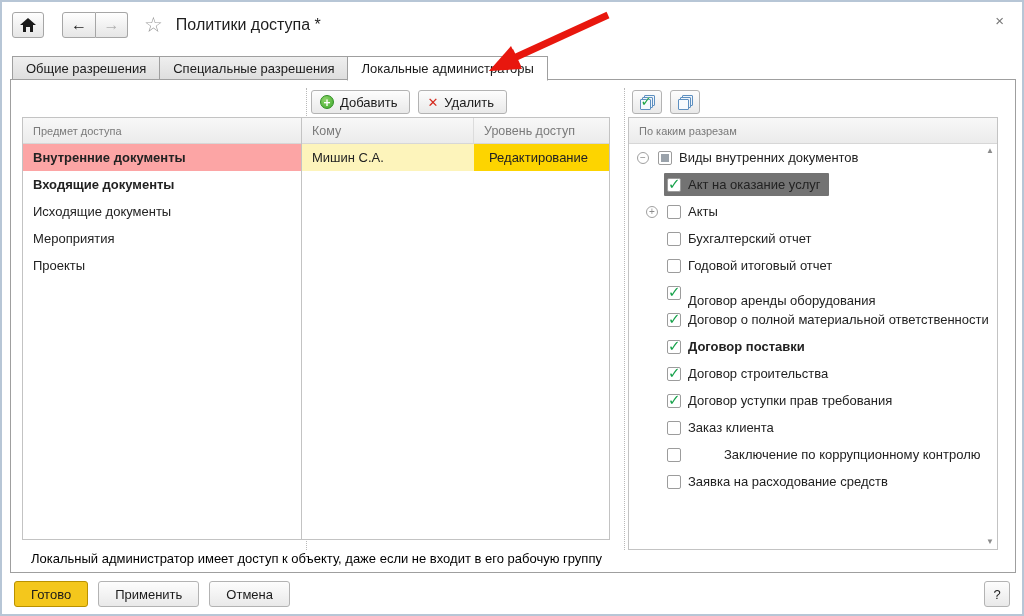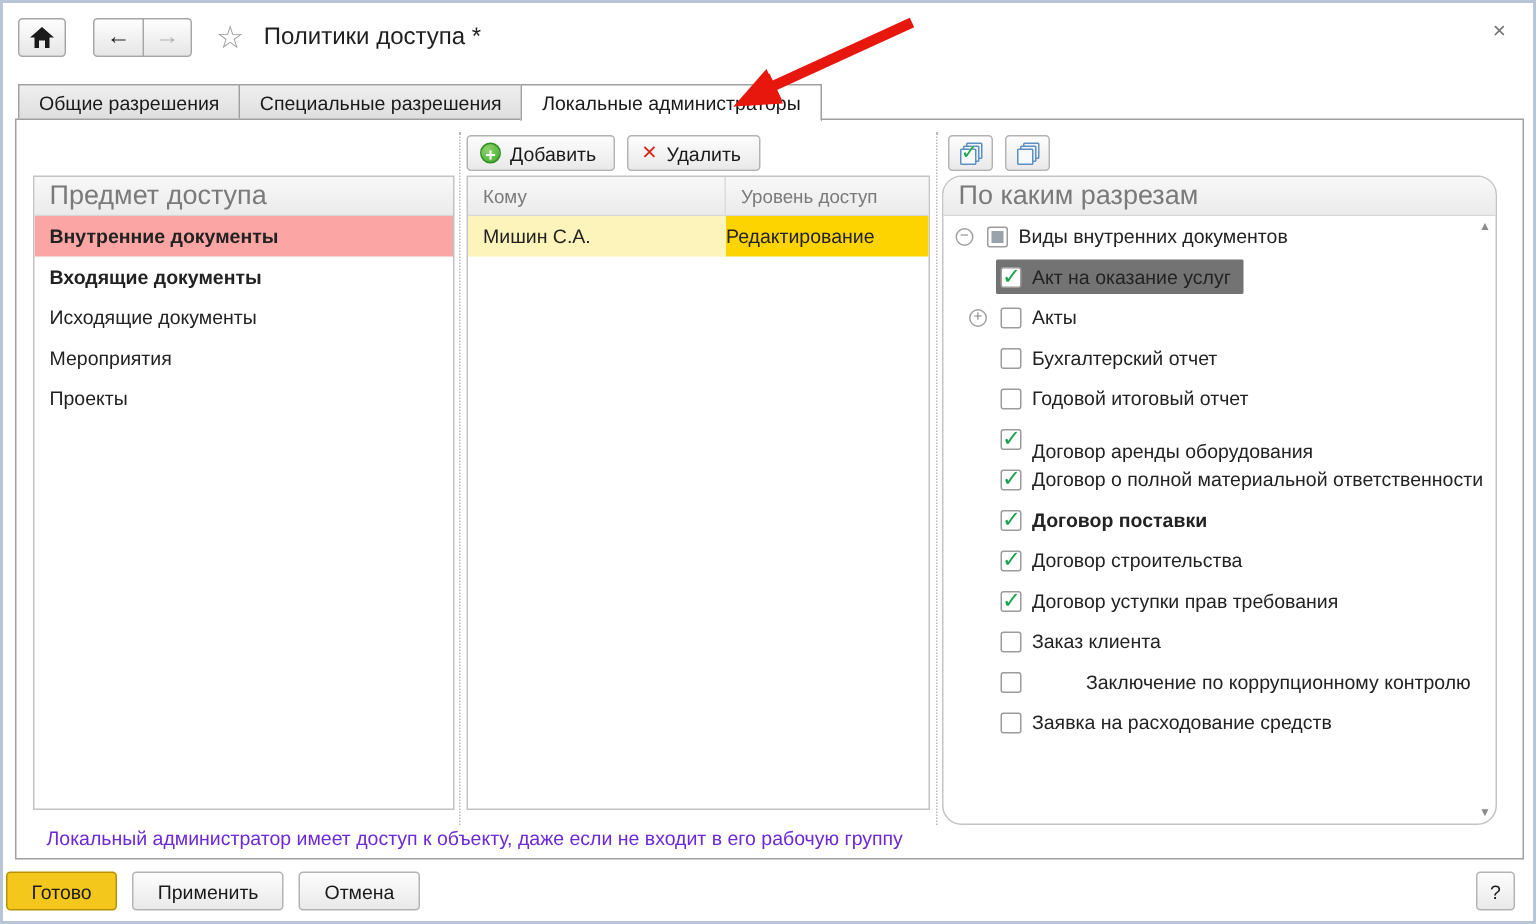--- a/index.html
+++ b/index.html
@@ -42,32 +42,32 @@
   .content-box {
     position:absolute; left:8px; top:77px; width:1006px; height:494px;
     border:1px solid #9f9f9f; background:#fff; z-index:1;
   }
   .splitter { position:absolute; top:8px; height:462px; border-left:1px dotted #b9b9b9; }
   
   .listbox { position:absolute; border:1px solid #c3c3c3; background:#fff; overflow:hidden; }
   .lhead {
     height:26px; background:linear-gradient(#f8f8f8,#ebebeb);
     border-bottom:1px solid #d7d7d7; color:#7a7a7a;
-    display:flex; align-items:center; padding-left:10px; font-size:18px;
+    display:flex; align-items:center; padding-left:10px; font-size:11px;
   }
   .lrow { height:27px; display:flex; align-items:center; padding-left:10px; cursor:pointer; }
   .lrow.b { font-weight:bold; }
   .lrow.sel { background:#fca5a5; }
   
   .mhead { display:flex; height:26px; background:linear-gradient(#f8f8f8,#ebebeb); border-bottom:1px solid #d7d7d7; color:#7a7a7a; font-size:12.5px; }
   .mh1 { width:172px; display:flex; align-items:center; padding-left:10px; border-right:1px solid #dcdcdc; }
   .mh2 { flex:1; display:flex; align-items:center; padding-left:10px; }
   .mrow { display:flex; height:27px; cursor:pointer; }
   .mc1 { width:172px; display:flex; align-items:center; padding-left:10px; background:#fdf4bb; }
-  .mc2 { flex:1; display:flex; align-items:center; padding-left:0; background:#fdd400; }
+  .mc2 { flex:1; display:flex; align-items:center; padding-left:15px; background:#fdd400; }
   
   .panel-toolbar { position:absolute; display:flex; gap:8px; }
   .pbtn {
     height:24px; padding:0 12px 0 8px; display:inline-flex; align-items:center; gap:6px;
     border:1px solid #b3b3b3; border-radius:3px;
     background:linear-gradient(#fdfdfd,#e9e9e9); cursor:pointer; font-size:13px; color:#1a1a1a;
   }
   .icon-plus {
     width:14px; height:14px; border-radius:50%;
     background:radial-gradient(circle at 35% 30%, #8fd46a, #3faa2e);
@@ -105,22 +105,22 @@
     content:""; position:absolute; left:2px; top:2px; width:8px; height:8px; background:#9aa2aa;
   }
   .hl-wrap { display:inline-flex; align-items:center; gap:7px; padding:4px 8px 4px 3px; border-radius:1px; }
   .hl-wrap.hl { background:#737373; }
   .root-row { padding-left:8px; }
   .child-row { padding-left:17px; }
   
   .vscroll { position:absolute; right:1px; top:27px; bottom:1px; width:12px; display:flex; flex-direction:column; justify-content:space-between; align-items:center; padding:2px 0; }
   .vscroll span { font-size:8px; color:#8b8b8b; line-height:8px; cursor:pointer; }
   
-  .info-text { position:absolute; left:20px; top:471px; color:#6d28d9; font-size:13px; }
-  .footer { position:absolute; left:2px; top:579px; display:flex; gap:10px;align-items:center; }
+  .info-text { position:absolute; left:20px; top:471px; color:#000000; font-size:13px; }
+  .footer { position:absolute; left:12px; top:579px; display:flex; gap:10px;align-items:center; }
   .fbtn {
     height:26px; padding:0 16px; border:1px solid #b3b3b3; border-radius:3px;
     background:linear-gradient(#fdfdfd,#e9e9e9); font-size:13px; color:#1a1a1a;
     display:inline-flex; align-items:center; cursor:pointer;
   }
   .fbtn.primary { background:#f4c71c; border-color:#b99100; }
   .help-btn { position:absolute; right:12px; top:579px; width:26px; height:26px; justify-content:center; padding:0; }
   
   .arrow-overlay { position:absolute; left:0; top:0; width:1024px; height:616px; pointer-events:none; z-index:9; }
 </style>
@@ -171,21 +171,21 @@
     <div class="pbtn">
       <span class="icon-plus">+</span>
       <span>Добавить</span>
     </div>
     <div class="pbtn">
       <span class="icon-x">✕</span>
       <span>Удалить</span>
     </div>
   </div>
 
-  <div class="listbox" style="left:300px; top:37px; width:309px; height:423px;">
+  <div class="listbox" style="left:290px; top:37px; width:309px; height:423px;">
     <div class="mhead">
       <div class="mh1">Кому</div>
       <div class="mh2">Уровень доступ</div>
     </div>
     <div>
         <div class="mrow">
           <div class="mc1">Мишин С.А.</div>
           <div class="mc2">Редактирование</div>
         </div>
       </div>
@@ -202,21 +202,21 @@
     </div>
     <div class="pbtn sqbtn">
       <span class="stack">
         <i class="s1"></i>
           <i class="s2"></i>
           <i class="s3"></i>
       </span>
     </div>
   </div>
 
-  <div class="listbox" style="left:617px; top:37px; width:370px; height:433px;border-radius:13px;">
+  <div class="listbox" style="left:617px; top:37px; width:370px; height:433px;">
     <div class="lhead">По каким разрезам</div>
     <div>
         <div class="trow root-row">
           <div class="exp" style="display: flex; align-items: center; justify-content: center;">−</div>
           <div class="hl-wrap">
             <div class="cb partial"></div>
             <div style="white-space: nowrap;">Виды внутренних документов</div>
           </div>
         </div>
         <div class="trow child-row">

